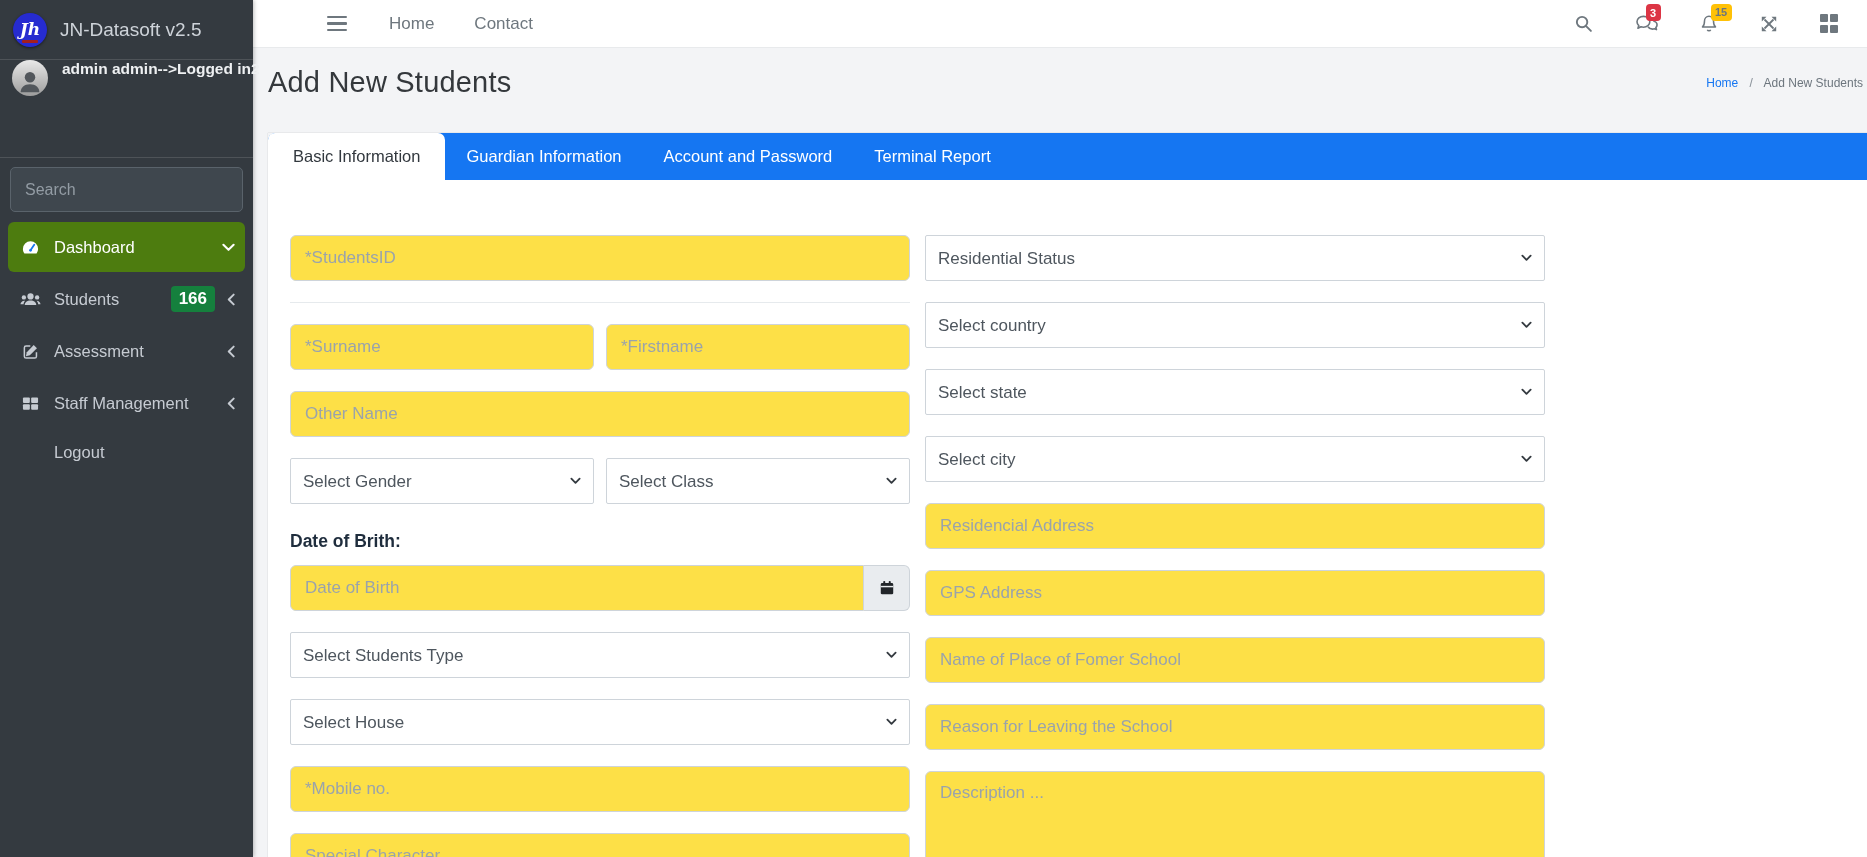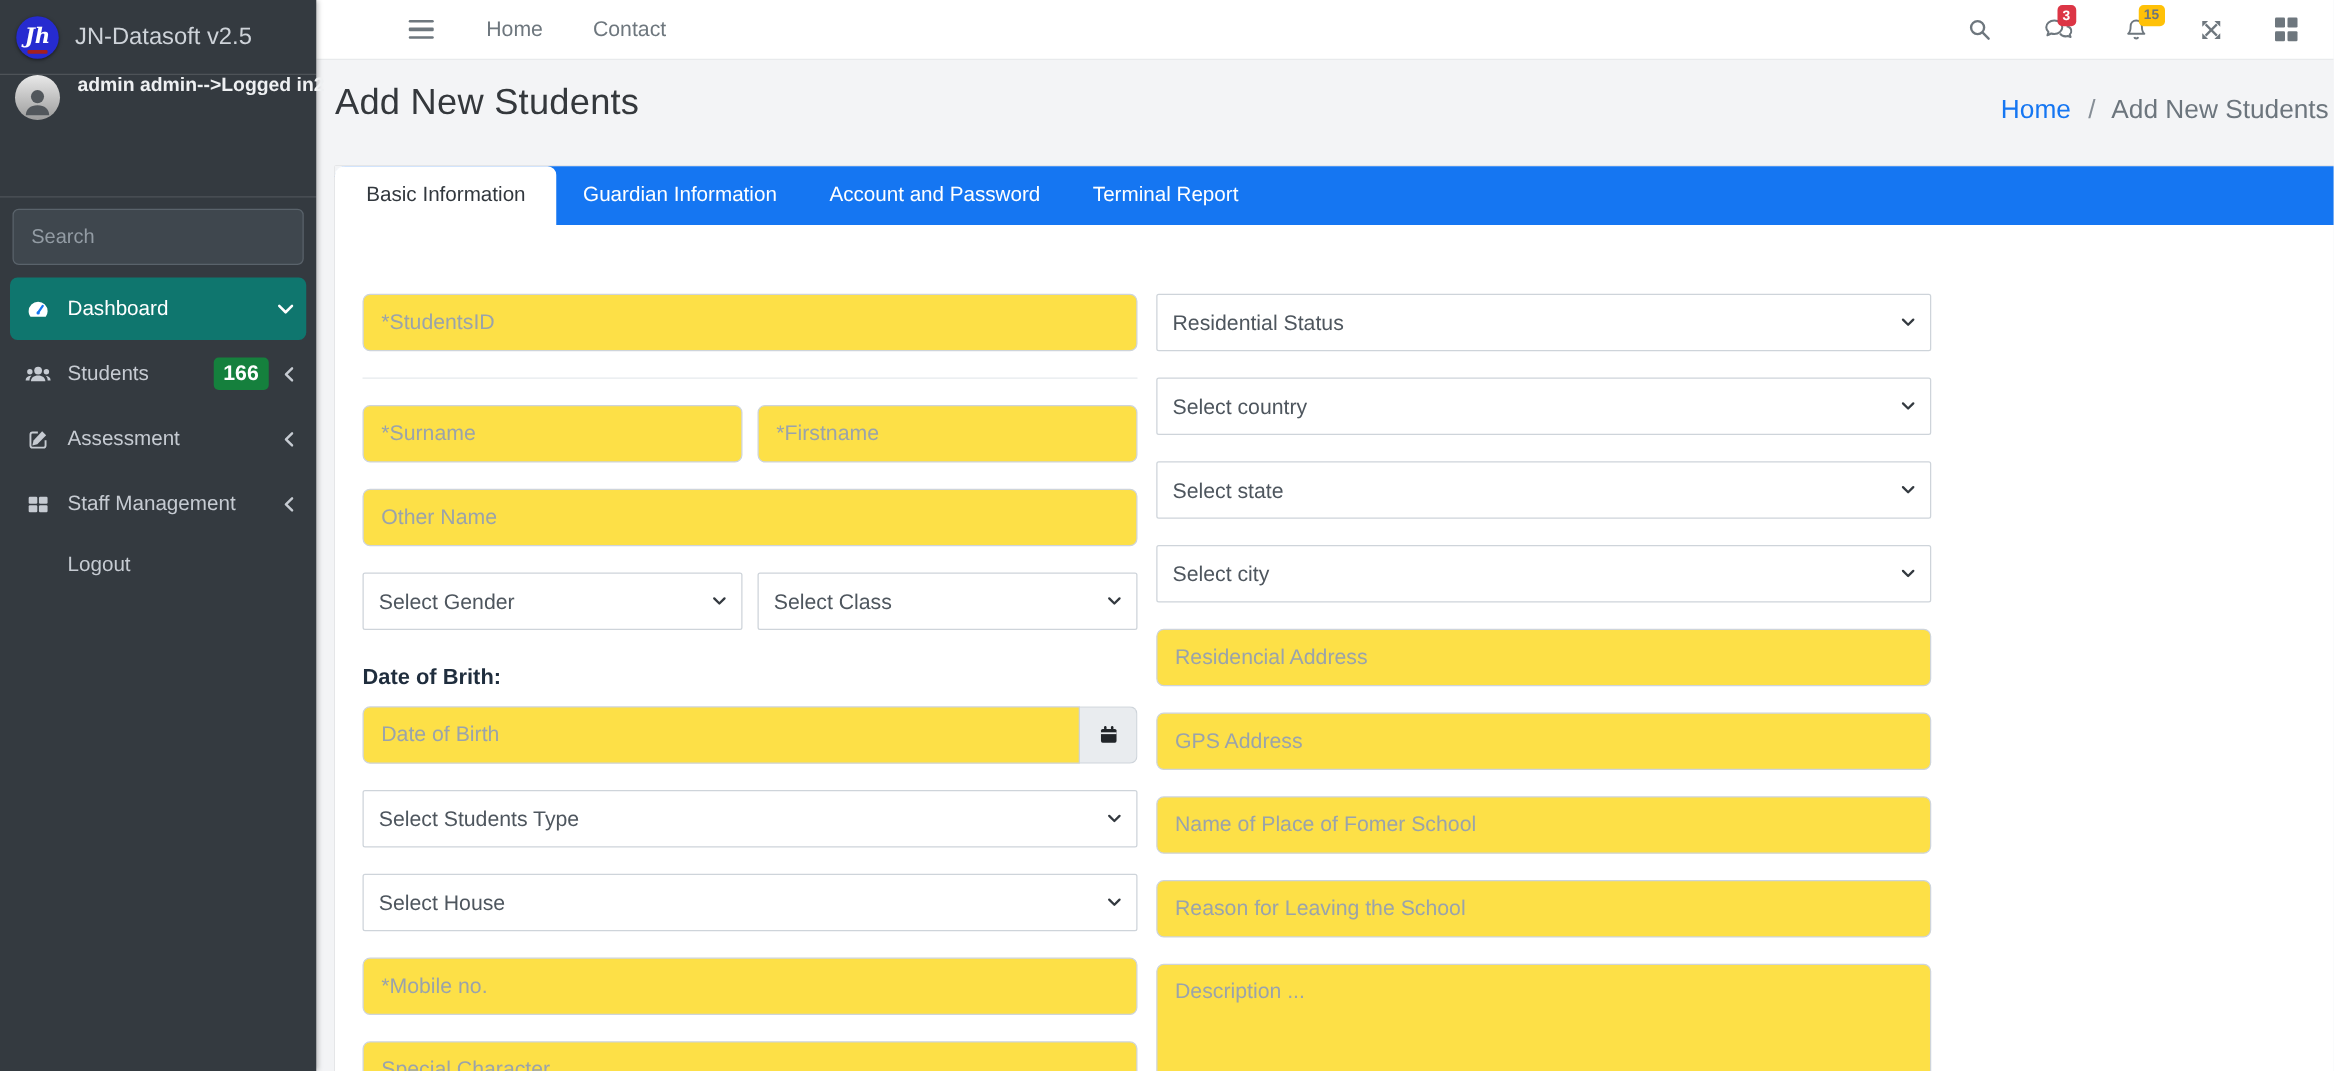--- a/index.html
+++ b/index.html
@@ -50,21 +50,21 @@
     flex: 1; background: transparent; border: 0; outline: none;
     color: #cfd4d9; font-size: 16px; padding: 0 14px; font-family: inherit;
   }
   .side-search input::placeholder { color: #939ca4; opacity: 1; }
 
   .side-nav { margin-top: 10px; padding: 0 8px; }
   .nav-item {
     display: flex; align-items: center; height: 50px; padding: 0 10px 0 8px;
     color: #c6cbd2; border-radius: 6px; margin-bottom: 2px;
   }
-  .nav-item.active { background: #0f766e; color: #fff; }
+  .nav-item.active { background: #4d7c0f; color: #fff; }
   .nav-ico { width: 28px; display: flex; justify-content: center; align-items: center; }
   .nav-label { margin-left: 10px; font-size: 16.5px; }
   .nav-chevron { margin-left: auto; display: flex; align-items: center; }
   .badge-count {
     margin-left: auto; background: #15803d; color: #fff; font-size: 17px;
     font-weight: 700; padding: 3px 8px; border-radius: 4px; line-height: 1.2;
   }
   .badge-count + .nav-chevron { margin-left: 12px; }
   .nav-item.logout { height: 44px; }
 
@@ -87,21 +87,21 @@
   .badge-red { background: #dc3545; color: #fff; }
   .badge-amber { background: #ffc107; color: #6c757d; }
   .grid-ico { display: grid; grid-template-columns: 8px 8px; grid-template-rows: 8px 8px; gap: 2.5px; }
   .grid-ico i { background: #6e777e; border-radius: 1px; }
 
   .content-header {
     display: flex; justify-content: space-between; align-items: flex-start;
     padding: 18px 4px 0 15px; height: 85px;
   }
   .page-title { margin: 0; font-size: 29px; font-weight: 500; color: #34383c; letter-spacing: .2px; }
-  .breadcrumb { margin-top: 10px; font-size: 21px; white-space: nowrap; }
+  .breadcrumb { margin-top: 10px; font-size: 12px; white-space: nowrap; }
   .breadcrumb a { color: #1576f2; }
   .breadcrumb .sep { color: #868e96; margin: 0 8px; }
   .breadcrumb .cur { color: #6c757d; }
 
   
   .card { margin-left: 15px; box-shadow: 0 0 1px rgba(0,0,0,.25); }
   .tab-bar {
     list-style: none; margin: 0; padding: 0; display: flex; align-items: stretch;
     background: #1576f2; height: 47px; border-radius: 8px 0 0 0;
   }

